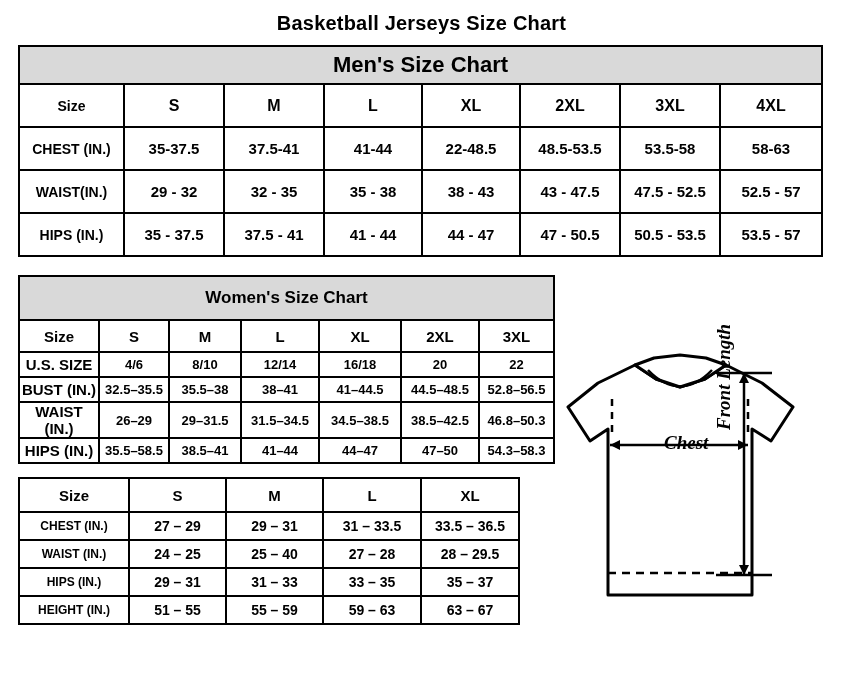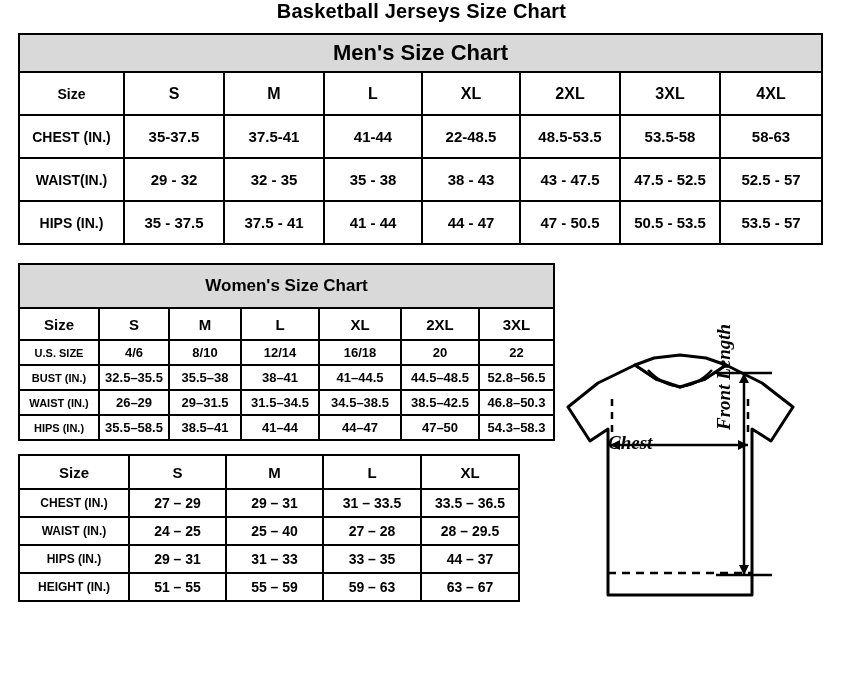--- a/index.html
+++ b/index.html
@@ -12,21 +12,21 @@
     height: 679px;
     font-family: "Liberation Sans", sans-serif;
     color: #000000;
     position: relative;
     overflow: hidden;
   }
   .page-title {
     text-align: center;
     font-size: 20px;
     font-weight: bold;
-    margin-top: 0;
+    margin-top: 12px;
     margin-bottom: 10px;
     letter-spacing: 0.2px;
   }
   table {
     border-collapse: collapse;
     table-layout: fixed;
   }
   td, th {
     border: 2px solid #000000;
     text-align: center;
@@ -74,21 +74,21 @@
   }
   #women-table .hdr {
     font-size: 15px;
     height: 30px;
   }
   #women-table td {
     height: 23px;
     font-size: 13px;
   }
   #women-table .rowlabel {
-    font-size: 11px;
+    font-size: 15px;
   }
   
   #youth-table {
     width: 500px;
     margin-left: 18px;
     margin-top: 13px;
   }
   #youth-table .caption-cell {
     font-size: 17px;
     height: 40px;
@@ -107,21 +107,21 @@
   
   #shirt-diagram {
     position: absolute;
     left: 540px;
     top: 345px;
     width: 290px;
     height: 320px;
   }
   .chest-label {
     position: absolute;
-    left: 608px;
+    left: 664px;
     top: 432px;
     font-family: "Liberation Serif", serif;
     font-style: italic;
     font-weight: bold;
     font-size: 19px;
   }
   .frontlength-label {
     position: absolute;
     left: 713px;
     top: 430px;
@@ -289,21 +289,21 @@
         <td>24 – 25</td>
         <td>25 – 40</td>
         <td>27 – 28</td>
         <td>28 – 29.5</td>
       </tr>
       <tr>
         <td class="rowlabel">HIPS  (IN.)</td>
         <td>29 – 31</td>
         <td>31 – 33</td>
         <td>33 – 35</td>
-        <td>44 – 37</td>
+        <td>35 – 37</td>
       </tr>
       <tr>
         <td class="rowlabel">HEIGHT  (IN.)</td>
         <td>51 – 55</td>
         <td>55 – 59</td>
         <td>59 – 63</td>
         <td>63 – 67</td>
       </tr>
     </tbody>
   </table>

